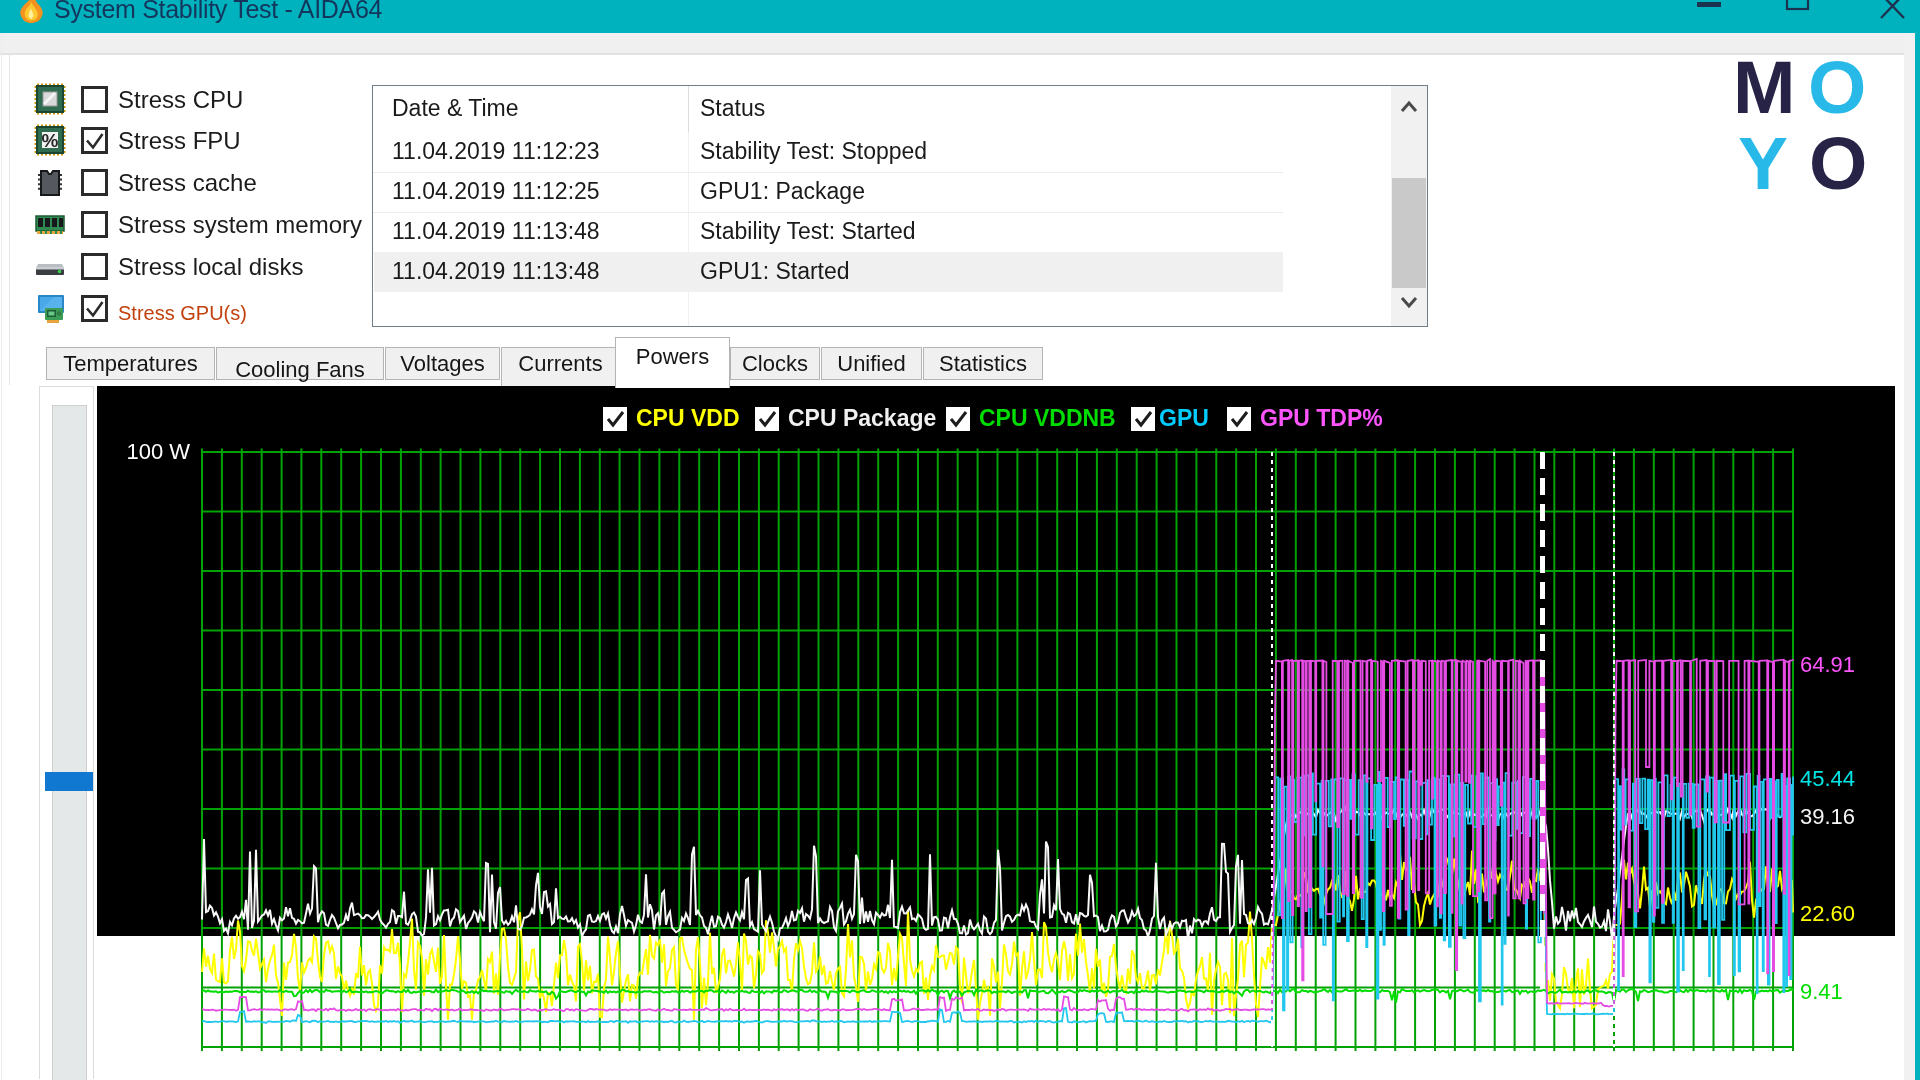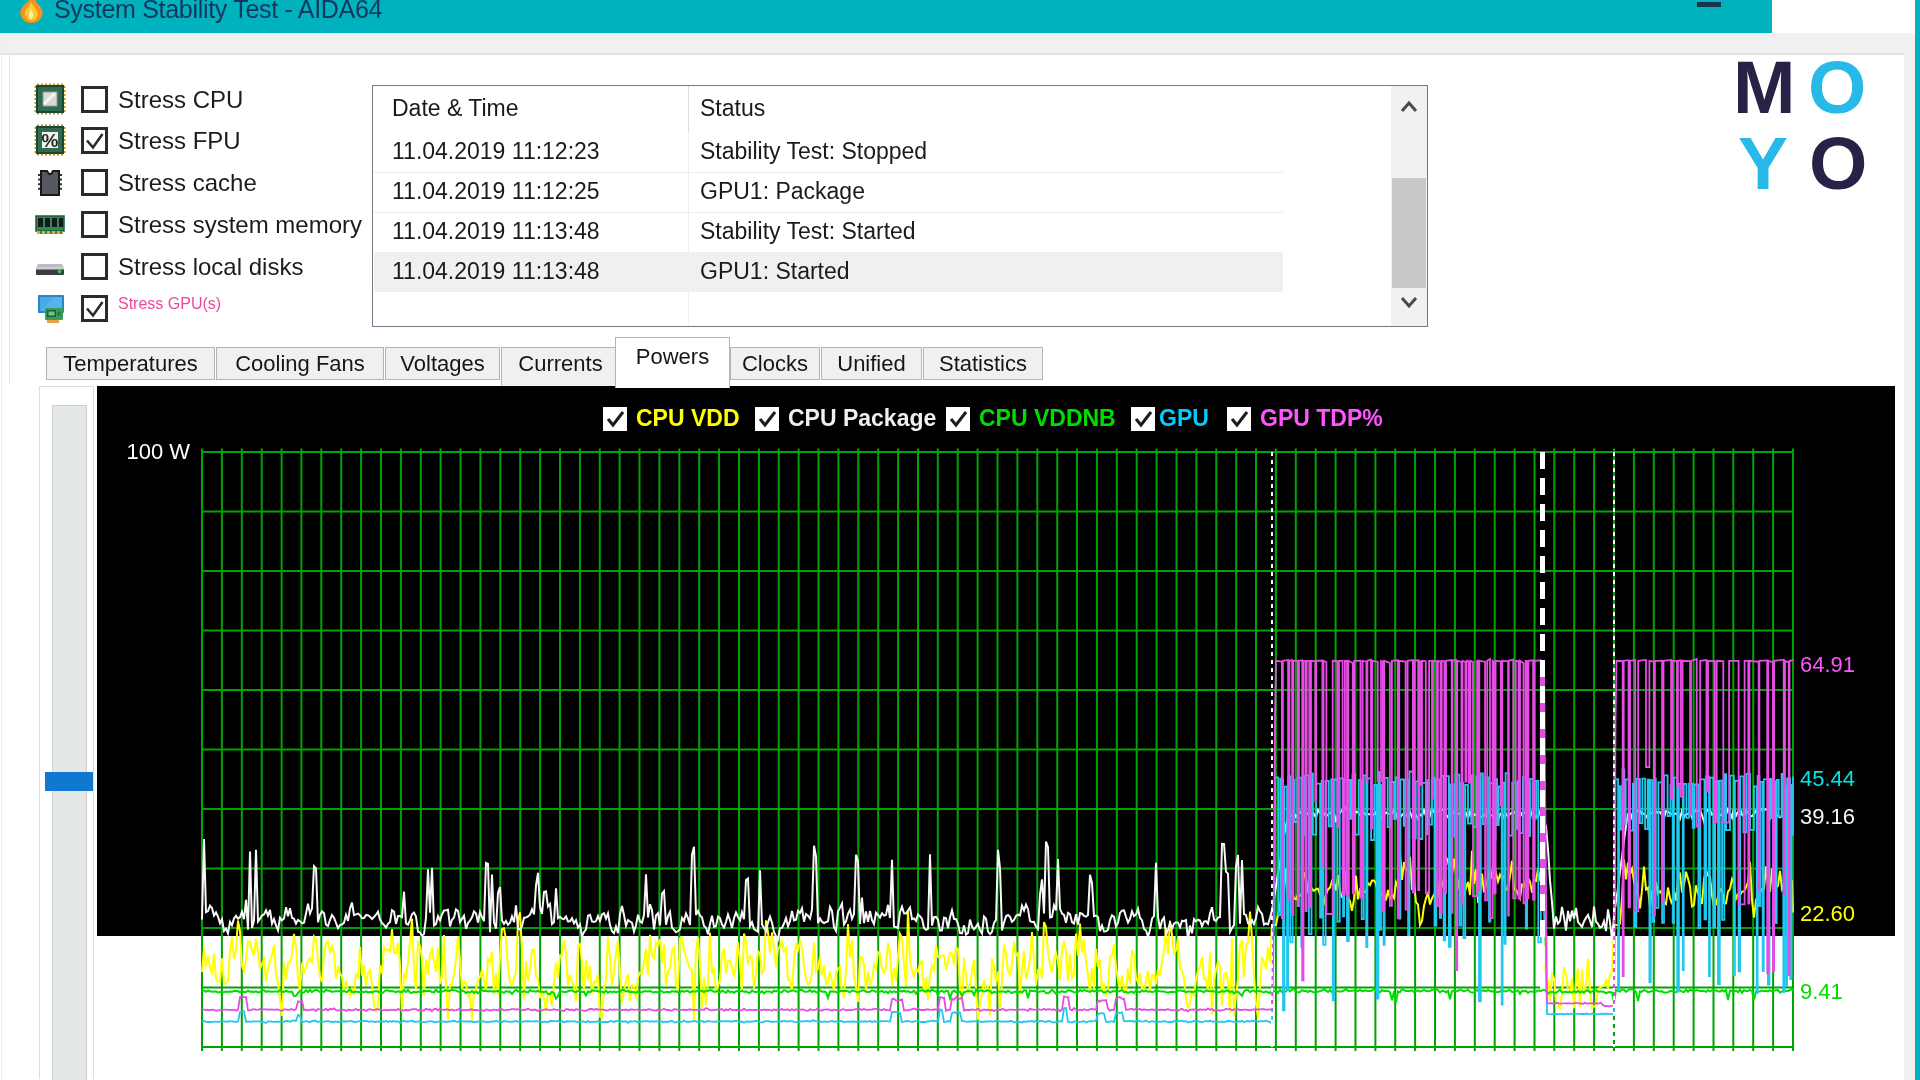--- a/index.html
+++ b/index.html
@@ -1,20 +1,20 @@
 <!DOCTYPE html>
 <html><head><meta charset="utf-8">
 <style>
 *{margin:0;padding:0;box-sizing:content-box}
 body{width:1920px;height:1080px;overflow:hidden;position:relative;background:#fff;font-family:"Liberation Sans",sans-serif}
 .abs{position:absolute}
 </style></head>
 <body>
 
-<div class="abs" style="left:0;top:0;width:1772px;height:33px;background:#00b2bd;overflow:hidden">
+<div class="abs" style="left:0;top:0;width:1920px;height:33px;background:#00b2bd;overflow:hidden">
   <svg width="32" height="30" style="position:absolute;left:15px;top:-6px" viewBox="0 0 32 30">
     <path d="M16 0 C17 5 13 7 10 10 C6 14 4 18 6 22 C8 27 12 29 16 29 C21 29 25 27 27 22 C29 17 26 13 23 10 C21 8 20 6 21 3 C18 5 17 6 16 0Z" fill="#f6921e"></path>
     <path d="M12 14 C9 18 9 22 12 25 C14 27 19 27 21 25 C24 22 23 18 20 14 C18 11 17 10 16 8 C15 11 14 12 12 14Z" fill="#fdc830"></path>
     <path d="M14 19 C13 22 14 24 16 25 C18 24 19 22 18 19 C17 17 16 16 16 14 C15 16 15 17 14 19Z" fill="#fff1a0"></path>
   </svg>
   <div class="abs" style="left:54px;top:-5px;font-size:25px;letter-spacing:-0.3px;color:#14365c;white-space:nowrap">System Stability Test - AIDA64</div>
   <svg width="240" height="33" style="position:absolute;left:1680px;top:0">
     <rect x="17" y="2" width="24" height="5" fill="#1c3350"></rect>
     <rect x="107" y="-12" width="21" height="21" fill="none" stroke="#1c3350" stroke-width="2.2"></rect>
     <path d="M201 -6 L224 18 M224 -6 L201 18" stroke="#1c3350" stroke-width="2.4"></path>
@@ -114,21 +114,21 @@
 <rect x="11" y="16" width="18" height="12" rx="1" fill="#3a9c55"></rect>
 <rect x="13" y="18" width="9" height="7" fill="#1d5c35"></rect>
 <rect x="14.5" y="19.5" width="6" height="4" fill="#67c987"></rect>
         <circle cx="25" cy="21.5" r="2.2" fill="#2e7d44"></circle>
 <rect x="13" y="28" width="12" height="3" fill="#e8a33d"></rect>
 </svg></div>
 <svg width="27" height="27" viewBox="0 0 27 27" style="position:absolute;left:47px;top:1px">
       <rect x="1.5" y="1.5" width="24" height="24" fill="#fff" stroke="#2b2b2b" stroke-width="3"></rect>
       <path d="M6 13.5 l6 7 L21.5 7" stroke="#2b2b2b" stroke-width="2.6" fill="none"></path>
     </svg>
-<div style="position:absolute;left:84px;top:1px;font-size:16px;color:#ec4899;white-space:nowrap">Stress GPU(s)</div>
+<div style="position:absolute;left:84px;top:8px;font-size:20px;color:#c2410c;white-space:nowrap">Stress GPU(s)</div>
 </div>
 
 <div style="position:absolute;left:372px;top:85px;width:1056px;height:242px;background:#fff;border:1px solid #707d89;box-sizing:border-box">
 <div style="position:absolute;left:315px;top:0;width:1px;height:46px;background:#dcdcdc"></div>
 <div style="position:absolute;left:315px;top:46px;width:1px;height:194px;background:#f0f0f0"></div>
 <div style="position:absolute;left:19px;top:9px;font-size:23px;color:#1a1a1a">Date &amp; Time</div>
 <div style="position:absolute;left:327px;top:9px;font-size:23px;color:#1a1a1a">Status</div>
 <div style="position:absolute;left:0px;top:166px;width:910px;height:1px;background:#ededed"></div>
 <div style="position:absolute;left:0px;top:126px;width:910px;height:1px;background:#ededed"></div>
 <div style="position:absolute;left:0px;top:86px;width:910px;height:1px;background:#ededed"></div>
@@ -149,21 +149,21 @@
 </svg>
 </div>
 </div>
 
 <div class="abs" style="left:1733px;top:50px;font-size:75px;font-weight:bold;line-height:75px;color:#262347">M</div>
 <div class="abs" style="left:1808px;top:50px;font-size:75px;font-weight:bold;line-height:75px;color:#29b9e8">O</div>
 <div class="abs" style="left:1738px;top:126px;font-size:75px;font-weight:bold;line-height:75px;color:#29b9e8">Y</div>
 <div class="abs" style="left:1809px;top:126px;font-size:75px;font-weight:bold;line-height:75px;color:#262347">O</div>
 
 <div style="position:absolute;left:46px;top:347px;width:169px;height:33px;background:#f0f0f0;border:1px solid #b4b4b4;box-sizing:border-box;text-align:center;font-size:22px;color:#161616;padding-top:3px">Temperatures</div>
-<div style="position:absolute;left:216px;top:347px;width:168px;height:33px;background:#f0f0f0;border:1px solid #b4b4b4;box-sizing:border-box;text-align:center;font-size:22px;color:#161616;padding-top:3px">Cooling Fans</div>
+<div style="position:absolute;left:216px;top:347px;width:168px;height:33px;background:#f0f0f0;border:1px solid #b4b4b4;box-sizing:border-box;text-align:center;font-size:22px;color:#161616;padding-top:9px">Cooling Fans</div>
 <div style="position:absolute;left:385px;top:347px;width:115px;height:33px;background:#f0f0f0;border:1px solid #b4b4b4;box-sizing:border-box;text-align:center;font-size:22px;color:#161616;padding-top:3px">Voltages</div>
 <div style="position:absolute;left:501px;top:347px;width:119px;height:42px;background:#f0f0f0;border:1px solid #b4b4b4;box-sizing:border-box;text-align:center;font-size:22px;color:#161616;padding-top:3px">Currents</div>
 <div style="position:absolute;left:730px;top:347px;width:90px;height:33px;background:#f0f0f0;border:1px solid #b4b4b4;box-sizing:border-box;text-align:center;font-size:22px;color:#161616;padding-top:3px">Clocks</div>
 <div style="position:absolute;left:821px;top:347px;width:101px;height:33px;background:#f0f0f0;border:1px solid #b4b4b4;box-sizing:border-box;text-align:center;font-size:22px;color:#161616;padding-top:3px">Unified</div>
 <div style="position:absolute;left:923px;top:347px;width:120px;height:33px;background:#f0f0f0;border:1px solid #b4b4b4;box-sizing:border-box;text-align:center;font-size:22px;color:#161616;padding-top:3px">Statistics</div>
 <div style="position:absolute;left:615px;top:337px;width:115px;height:51px;background:#fff;border:1px solid #b4b4b4;border-bottom:none;box-sizing:border-box;text-align:center;font-size:22px;color:#161616;padding-top:6px;z-index:5">Powers</div>
 
 <div class="abs" style="left:39px;top:386px;width:53px;height:692px;background:#fff;border:1px solid #dcdcdc;border-bottom:none"></div>
 <div class="abs" style="left:52px;top:405px;width:35px;height:675px;background:#e5e8e8;border:1px solid #cfcfcf;border-bottom:none;box-sizing:border-box"></div>
 <div class="abs" style="left:45px;top:772px;width:48px;height:19px;background:#1178d2"></div>

